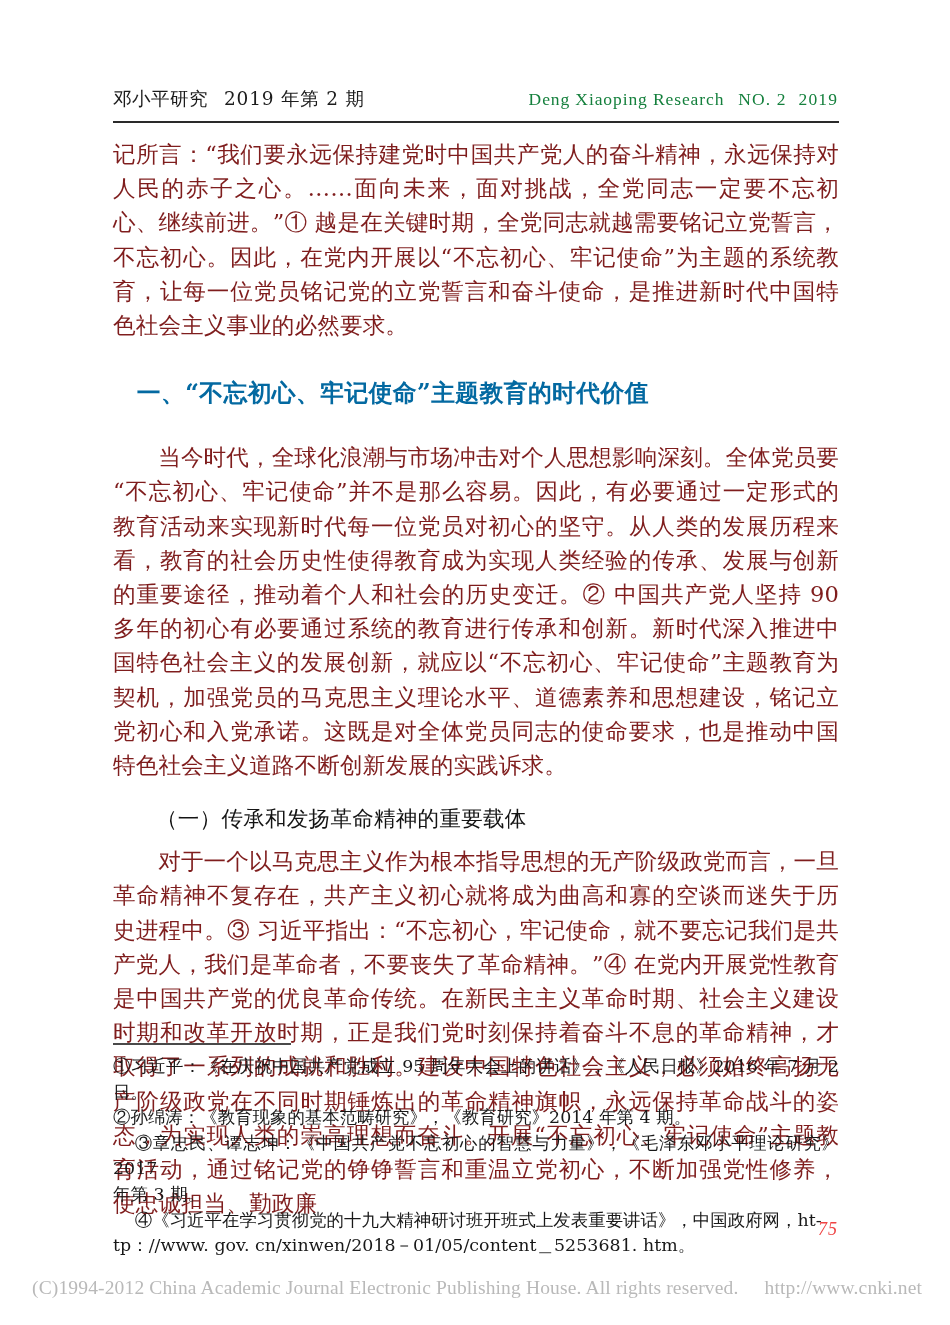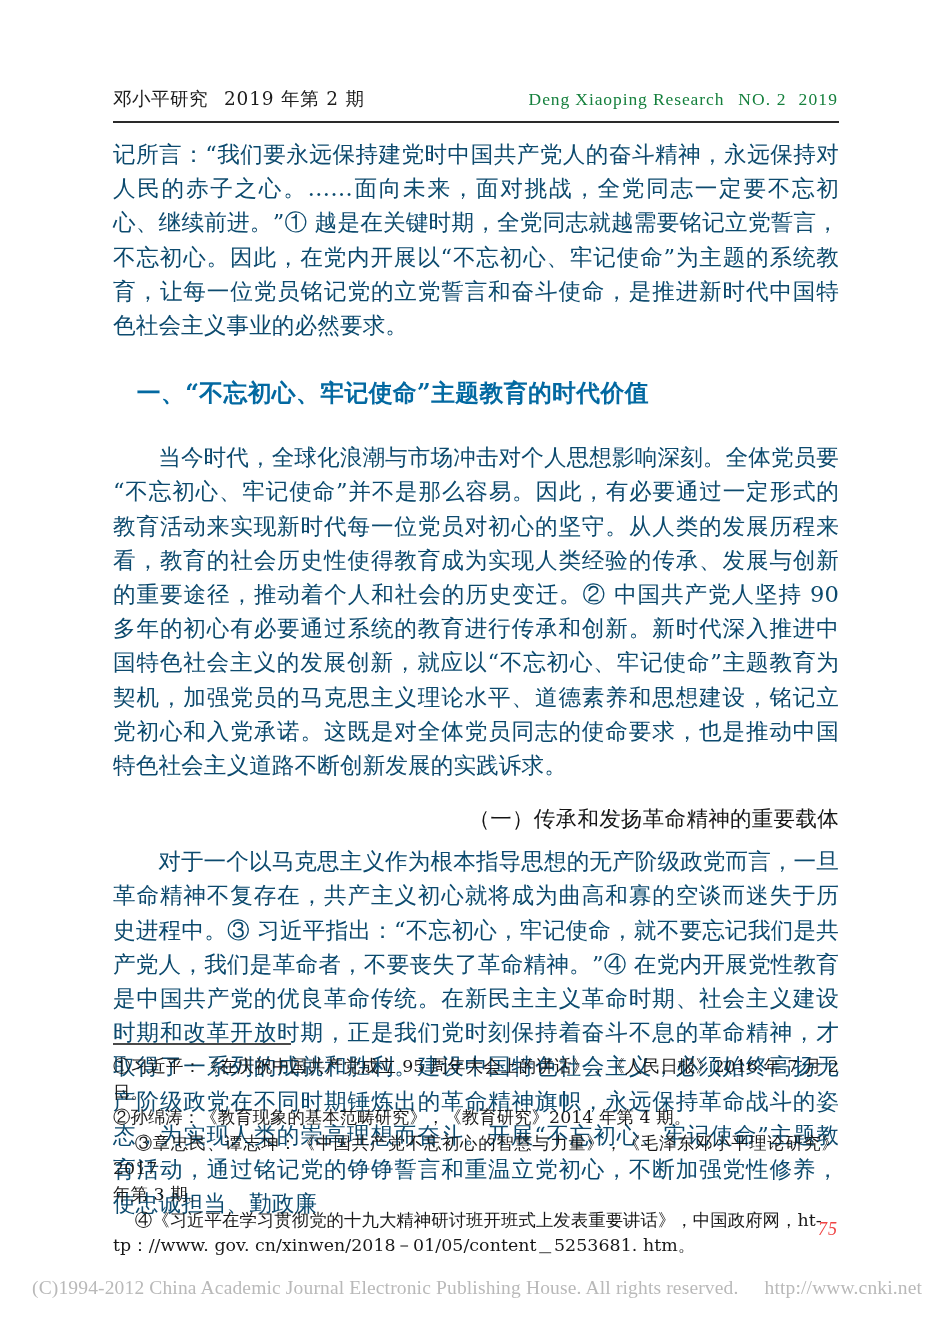--- a/index.html
+++ b/index.html
@@ -79,21 +79,21 @@
   }
 
   p.para {
     margin: 0;
     font-size: 22.6px;
     line-height: 34.2px;
     text-align: justify;
     text-align-last: left;
     text-justify: inter-character;
     letter-spacing: 0.1px;
-    color: #0c4a6e;
+    color: #7f1d1d;
     font-family: "DejaVu Serif", "Liberation Serif", serif;
   }
   p.indent2 { text-indent: 2em; }
 
   h2.section-title {
     margin: 0;
     font-size: 23.8px;
     line-height: 34px;
     font-weight: bold;
     text-indent: 1em;
@@ -104,21 +104,20 @@
 
   h3.subsection-title {
     margin: 0;
     font-size: 21.5px;
     line-height: 34px;
     font-weight: normal;
     text-indent: 2em;
     letter-spacing: 0.3px;
     color: #141414;
     font-family: "DejaVu Serif", "Liberation Serif", serif;
-    text-align: right;
   }
 
   .sp-h2-before { height: 34px; }
   .sp-h2-after  { height: 30px; }
   .sp-h3-before { height: 20px; }
   .sp-h3-after  { height: 8px; }
 
   
   .fn-rule {
     position: absolute;

